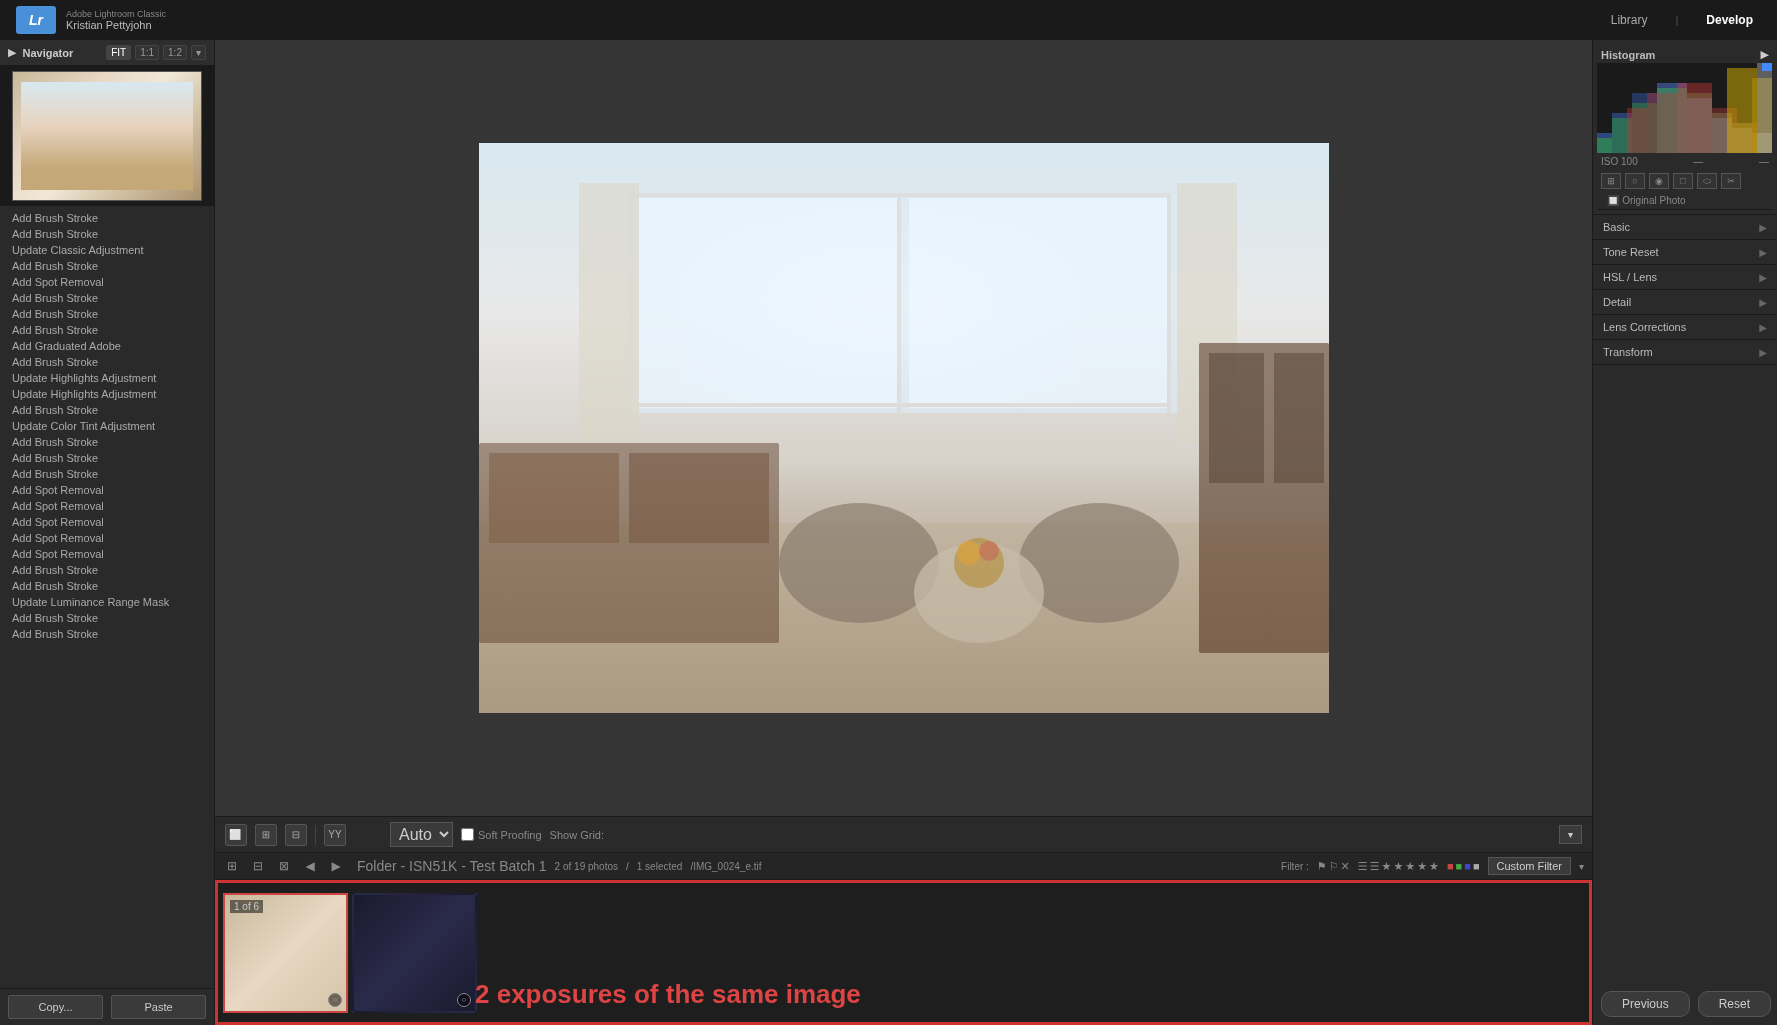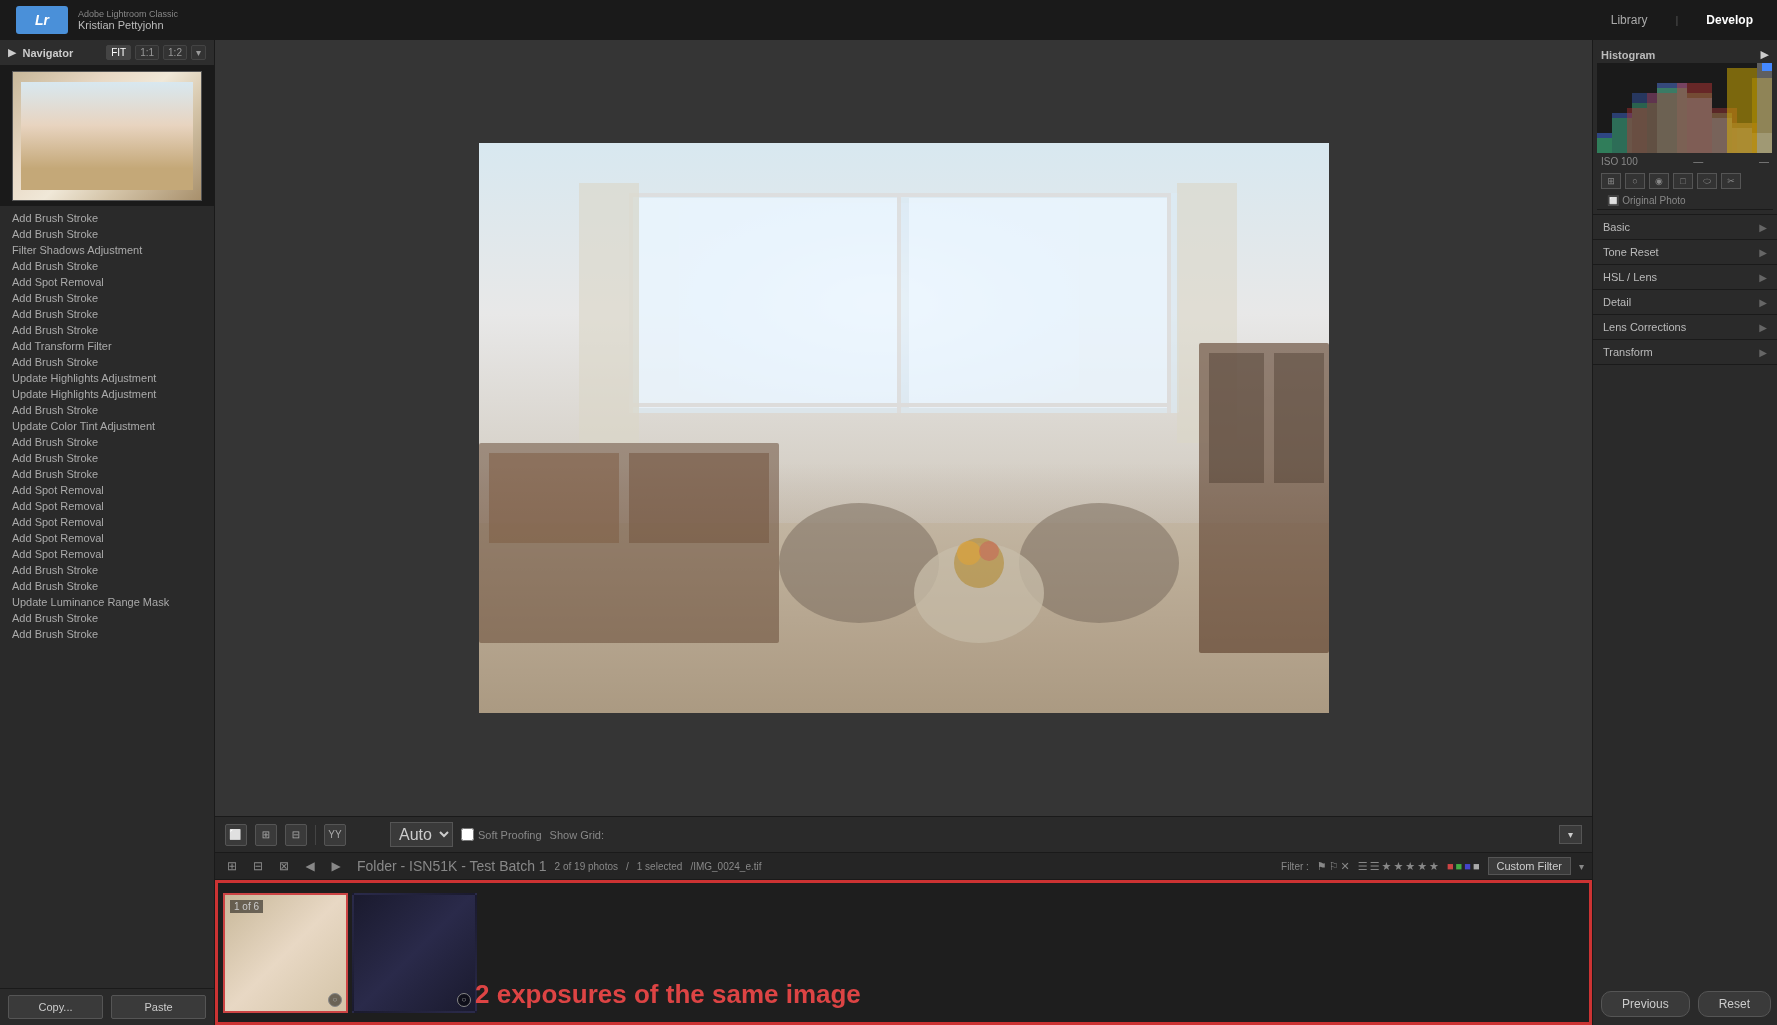--- a/index.html
+++ b/index.html
@@ -24,21 +24,21 @@
       justify-content: space-between;
       padding: 0 16px;
       flex-shrink: 0;
     }
     .top-bar-left {
       display: flex;
       align-items: center;
       gap: 10px;
     }
     .lr-logo {
-      width: 52px;
+      width: 40px;
       height: 28px;
       background: #4a90d9;
       border-radius: 3px;
       display: flex;
       align-items: center;
       justify-content: center;
       font-size: 14px;
       font-weight: bold;
       color: white;
       font-style: italic;
@@ -575,27 +575,27 @@
 
     <div class="navigator-thumb">
       <div class="thumb-img">
         <div class="thumb-inner"></div>
       </div>
     </div>
 
     <div class="history-list" id="history-list">
     <div class="history-item">Add Brush Stroke</div>
         <div class="history-item">Add Brush Stroke</div>
-        <div class="history-item">Filter Shadows Adjustment</div>
+        <div class="history-item">Update Classic Adjustment</div>
         <div class="history-item">Add Brush Stroke</div>
         <div class="history-item">Add Spot Removal</div>
         <div class="history-item">Add Brush Stroke</div>
         <div class="history-item">Add Brush Stroke</div>
         <div class="history-item">Add Brush Stroke</div>
-        <div class="history-item">Add Transform Filter</div>
+        <div class="history-item">Add Graduated Adobe</div>
         <div class="history-item">Add Brush Stroke</div>
         <div class="history-item">Update Highlights Adjustment</div>
         <div class="history-item">Update Highlights Adjustment</div>
         <div class="history-item">Add Brush Stroke</div>
         <div class="history-item">Update Color Tint Adjustment</div>
         <div class="history-item">Add Brush Stroke</div>
         <div class="history-item">Add Brush Stroke</div>
         <div class="history-item">Add Brush Stroke</div>
         <div class="history-item">Add Spot Removal</div>
         <div class="history-item">Add Spot Removal</div>

